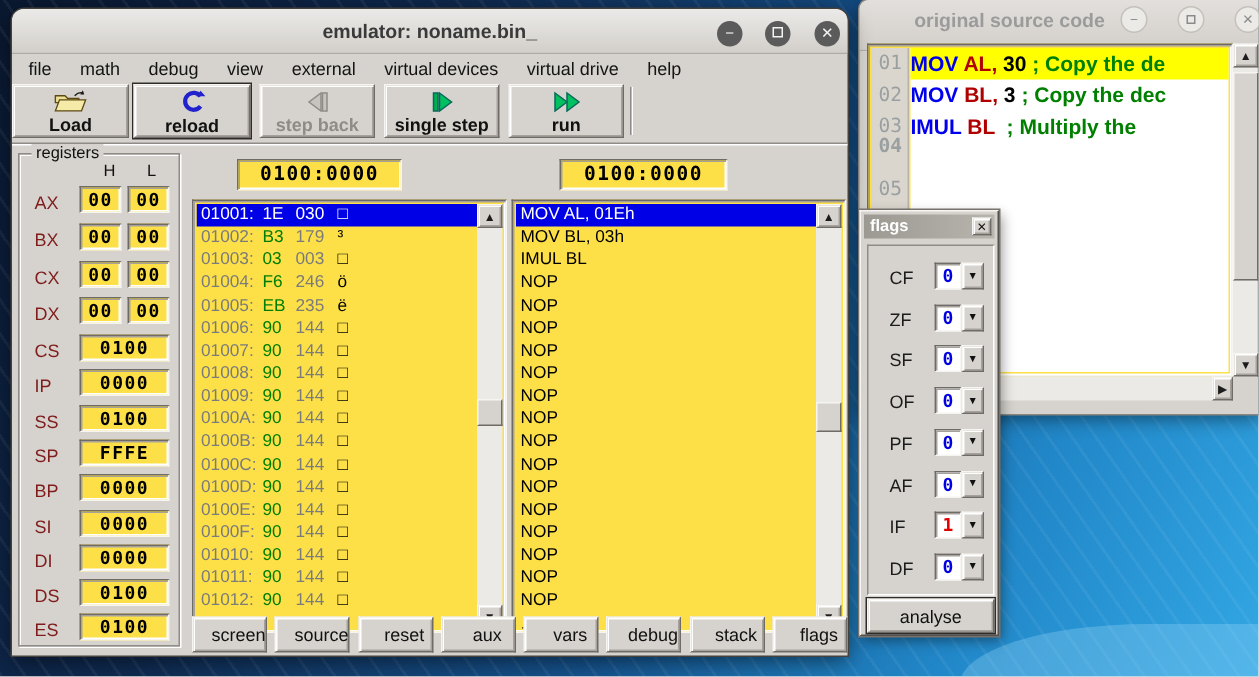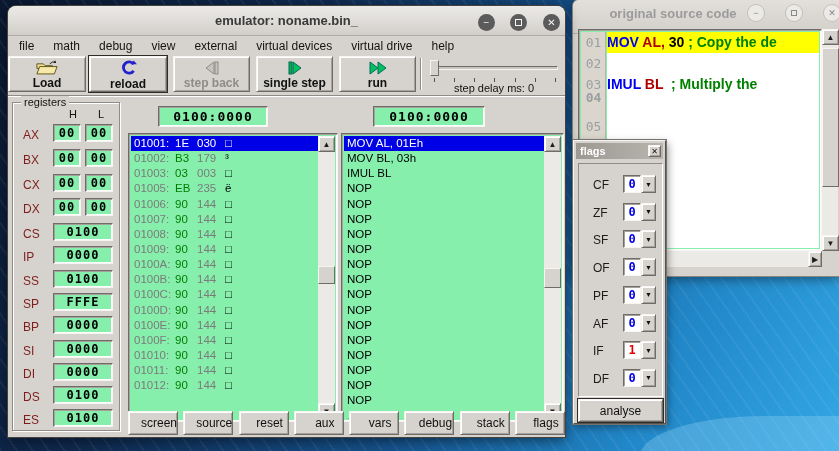--- a/index.html
+++ b/index.html
@@ -10,21 +10,21 @@
   #desktop { position:absolute; inset:0; width:839px; height:451px;
     background:linear-gradient(118deg,#0a1830 0%,#0f2a50 30%,#15528c 58%,#2187c8 80%,#33a7e4 100%); }
   #desktop .stripes { position:absolute; inset:0;
     background:repeating-linear-gradient(55deg, rgba(255,255,255,.055) 0 2px, transparent 2px 13px); }
   #desktop .wave { position:absolute; left:640px; top:416px; width:200px; height:40px;
     background:rgba(160,220,250,.30); border-radius:100% 0 0 0 / 160% 0 0 0; }
 
   
   .raised { background:#d6d3ce; border:1px solid; border-color:#f7f5f2 #6f6b66 #6f6b66 #f7f5f2;
     box-shadow:inset 1px 1px 0 #fff, inset -1px -1px 0 #a6a29b; }
-  .sunken { background:#86efac; border:1px solid; border-color:#6f6b66 #f7f5f2 #f7f5f2 #6f6b66;
+  .sunken { background:#fde047; border:1px solid; border-color:#6f6b66 #f7f5f2 #f7f5f2 #6f6b66;
     box-shadow:inset 1px 1px 0 #a6a29b, inset -1px -1px 0 #fff; }
   .btn { display:flex; align-items:center; justify-content:center; cursor:default;
     font-size:12px; color:#111; }
 
   
   #emu { position:absolute; left:8px; top:6px; width:557px; height:431px;
     background:#d6d3ce; border-radius:8px 8px 0 0;
     box-shadow:0 0 0 1px #45413d, 0 3px 14px rgba(0,0,0,.55); }
   #emu .titlebar { position:absolute; left:0; top:0; width:100%; height:30px;
     background:linear-gradient(#eceae8,#d2cfca); border-bottom:1px solid #aeaaa4;
@@ -166,20 +166,21 @@
   <div id="src-edit" class="sunken">
     <div class="gutter">
         <div class="src-num" style="top: 0px;">01</div>
         <div class="src-num" style="top: 21px;">02</div>
         <div class="src-num" style="top: 42px;">03</div>
         <div class="src-num" style="top: 55px; font-weight: bold;">04</div>
         <div class="src-num" style="top: 84px;">05</div>
       </div>
     <div class="code">
         <div class="src-text hl" style="top: 0px;"><span class="tok-kw">MOV</span><span class="tok-pl"> </span><span class="tok-reg">AL,</span><span class="tok-pl"> </span><span class="tok-num">30</span><span class="tok-pl"> </span><span class="tok-cmt">; Copy the de</span></div>
+        <div class="src-text" style="top: 21px;"><span class="tok-kw">MOV</span><span class="tok-pl"> </span><span class="tok-reg">BL,</span><span class="tok-pl"> </span><span class="tok-num">3</span><span class="tok-pl"> </span><span class="tok-cmt">; Copy the dec</span></div>
         <div class="src-text" style="top: 42px;"><span class="tok-kw">IMUL</span><span class="tok-pl"> </span><span class="tok-reg">BL</span><span class="tok-pl">  </span><span class="tok-cmt">; Multiply the</span></div>
         <div class="src-text" style="top: 63px;"></div>
         <div class="src-text" style="top: 84px;"></div>
       </div>
   </div>
   <div id="src-vsb">
     <div class="sb-btn raised" style="top:0">▲</div>
     <div class="sb-thumb" style="top:19px;height:139px"></div>
     <div class="sb-btn raised" style="bottom:0;top:auto">▼</div>
   </div>
@@ -253,34 +254,20 @@
             <polygon points="2,1 10,7 2,13" fill="#00c060" stroke="#046a5a"></polygon>
             <polygon points="10,1 18,7 10,13" fill="#00c060" stroke="#046a5a"></polygon>
           </svg>
         </span>
         <span class="lbl">run</span>
       </button>
     </div>
 
   <div class="vsep"></div>
 
-  <div id="slider">
-    <div class="track"></div>
-    <div class="thumb"></div>
-    <div class="ticks">
-      <i></i>
-        <i></i>
-        <i></i>
-        <i></i>
-        <i></i>
-        <i></i>
-        <i></i>
-      </div>
-    <div class="dlabel">step delay ms: 0</div>
-  </div>
 
   <div class="toolsep"></div>
 
   <div id="reg-group">
     <div class="legend">registers</div>
     <div id="reg-hl">
       <span>H</span>
       <span>L</span>
     </div>
     <div id="reg-rows">
@@ -344,20 +331,21 @@
   </div>
 
   <div class="addrfield sunken" style="left:150px;width:110px">0100:0000</div>
   <div class="addrfield sunken" style="left:365px;width:112px">0100:0000</div>
 
   <div class="list sunken" style="left:120px;width:210px">
     <div class="rows" id="mem-rows">
         <div class="lrow sel"><span class="a">01001:</span><span class="h">1E</span><span class="d">030</span><span class="c">□</span></div>
         <div class="lrow"><span class="a">01002:</span><span class="h">B3</span><span class="d">179</span><span class="c">³</span></div>
         <div class="lrow"><span class="a">01003:</span><span class="h">03</span><span class="d">003</span><span class="c">□</span></div>
+        <div class="lrow"><span class="a">01004:</span><span class="h">F6</span><span class="d">246</span><span class="c">ö</span></div>
         <div class="lrow"><span class="a">01005:</span><span class="h">EB</span><span class="d">235</span><span class="c">ë</span></div>
         <div class="lrow"><span class="a">01006:</span><span class="h">90</span><span class="d">144</span><span class="c">□</span></div>
         <div class="lrow"><span class="a">01007:</span><span class="h">90</span><span class="d">144</span><span class="c">□</span></div>
         <div class="lrow"><span class="a">01008:</span><span class="h">90</span><span class="d">144</span><span class="c">□</span></div>
         <div class="lrow"><span class="a">01009:</span><span class="h">90</span><span class="d">144</span><span class="c">□</span></div>
         <div class="lrow"><span class="a">0100A:</span><span class="h">90</span><span class="d">144</span><span class="c">□</span></div>
         <div class="lrow"><span class="a">0100B:</span><span class="h">90</span><span class="d">144</span><span class="c">□</span></div>
         <div class="lrow"><span class="a">0100C:</span><span class="h">90</span><span class="d">144</span><span class="c">□</span></div>
         <div class="lrow"><span class="a">0100D:</span><span class="h">90</span><span class="d">144</span><span class="c">□</span></div>
         <div class="lrow"><span class="a">0100E:</span><span class="h">90</span><span class="d">144</span><span class="c">□</span></div>

